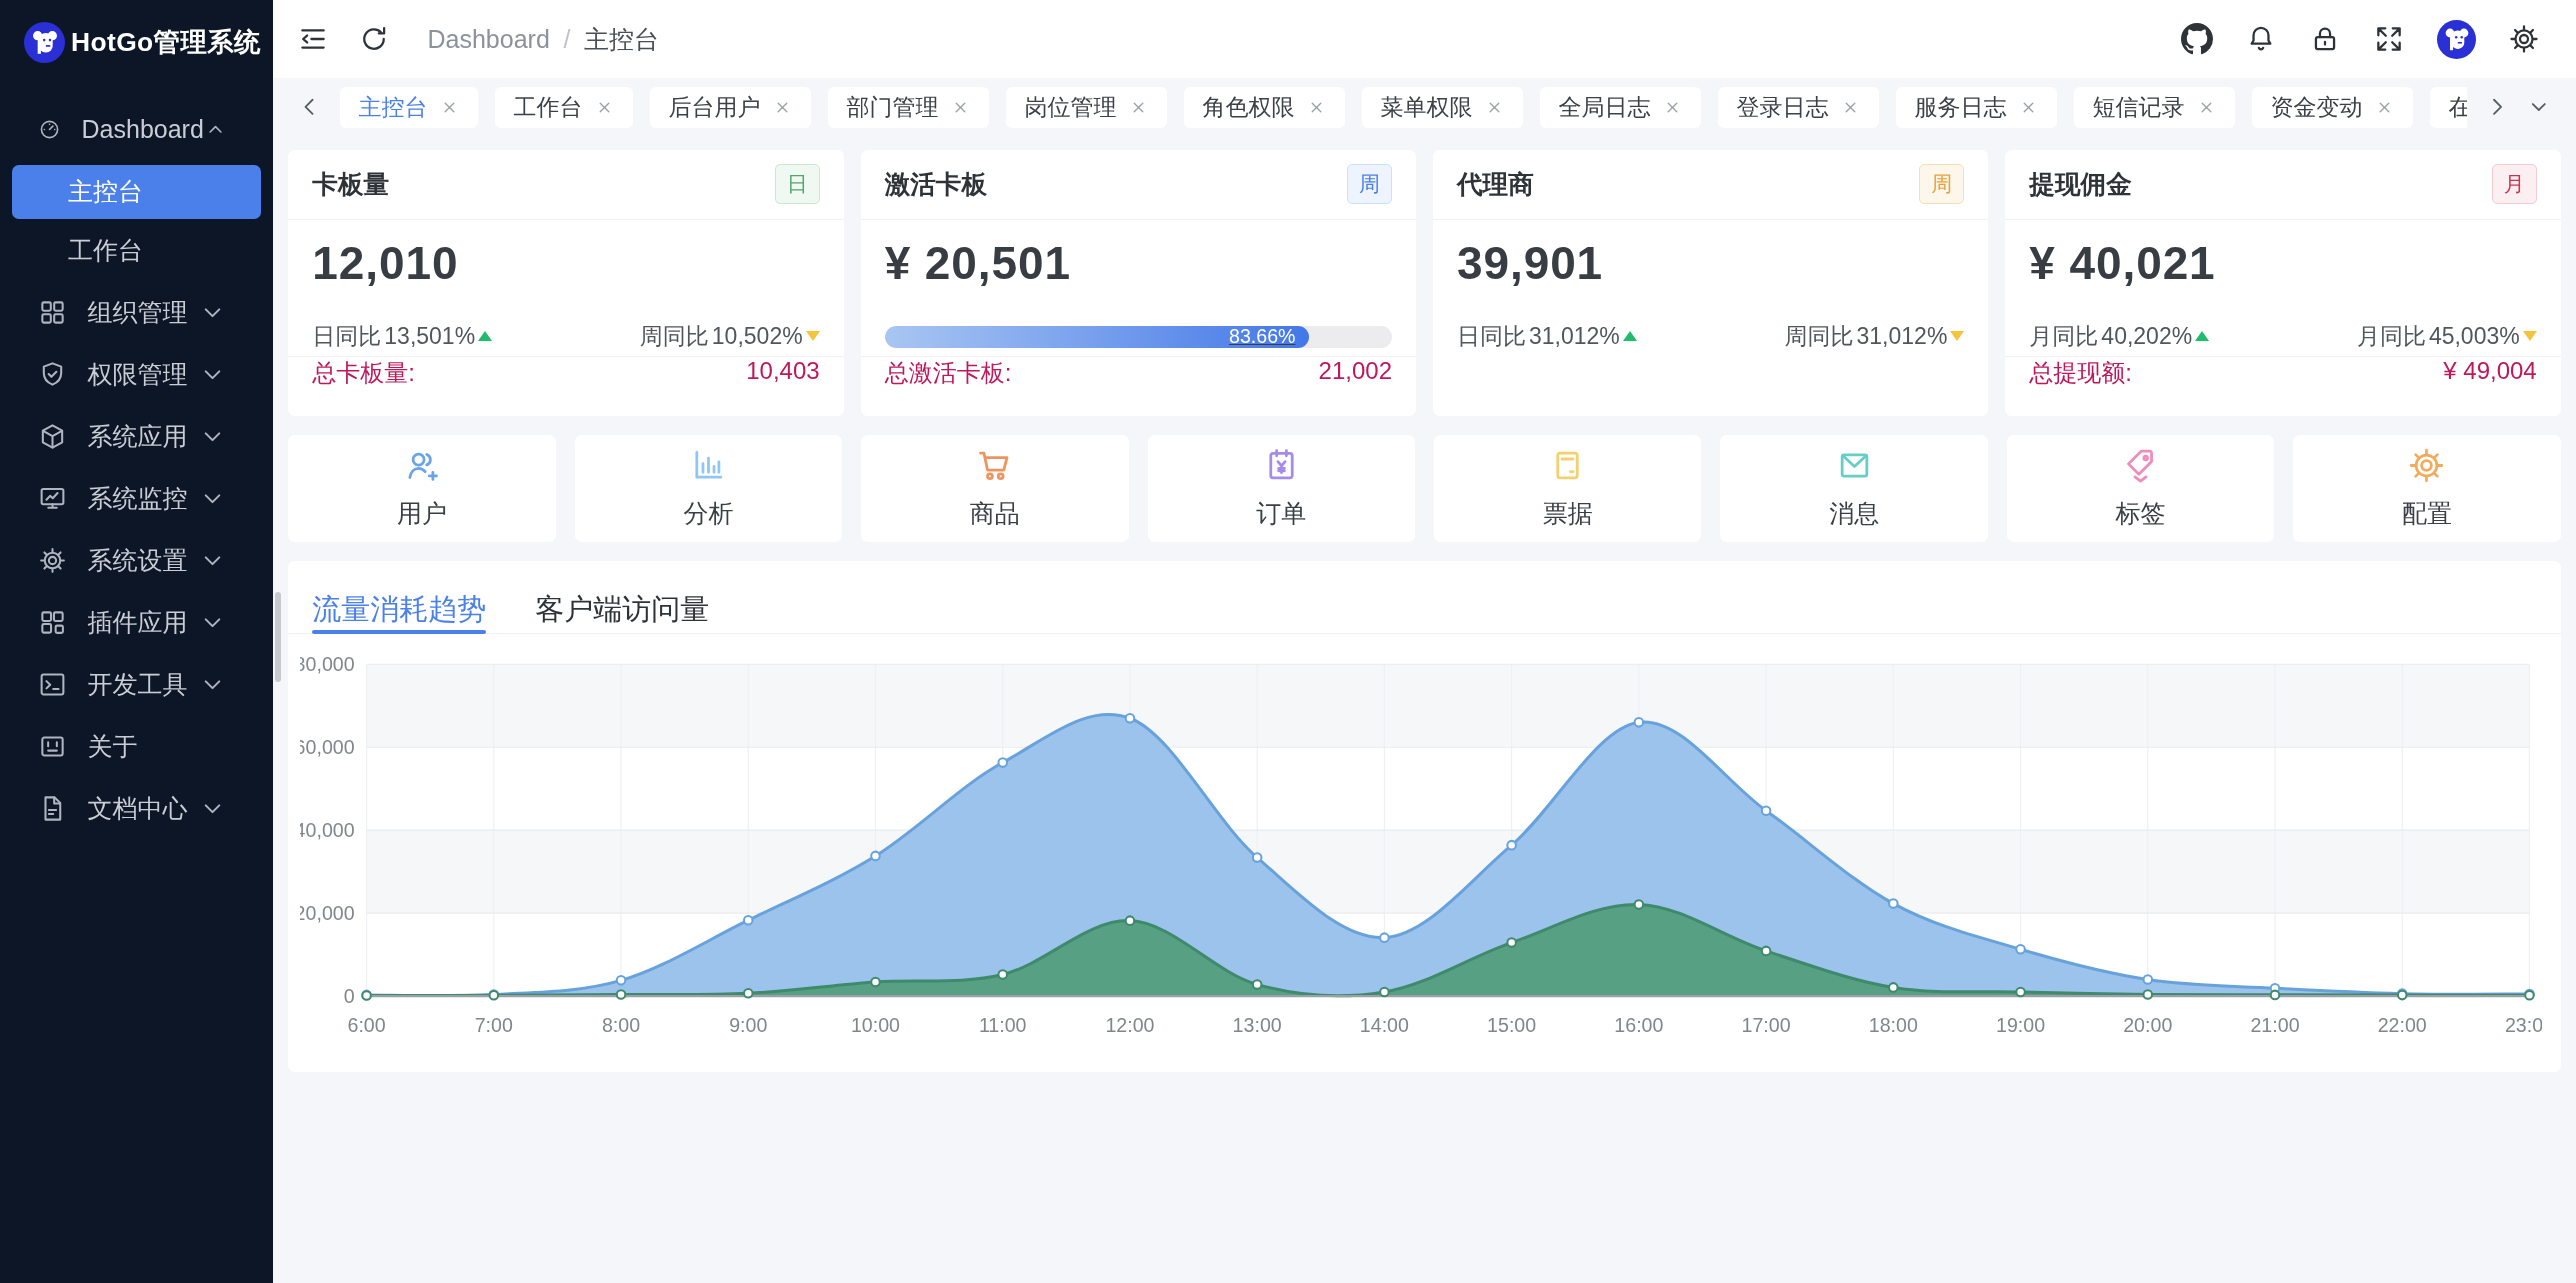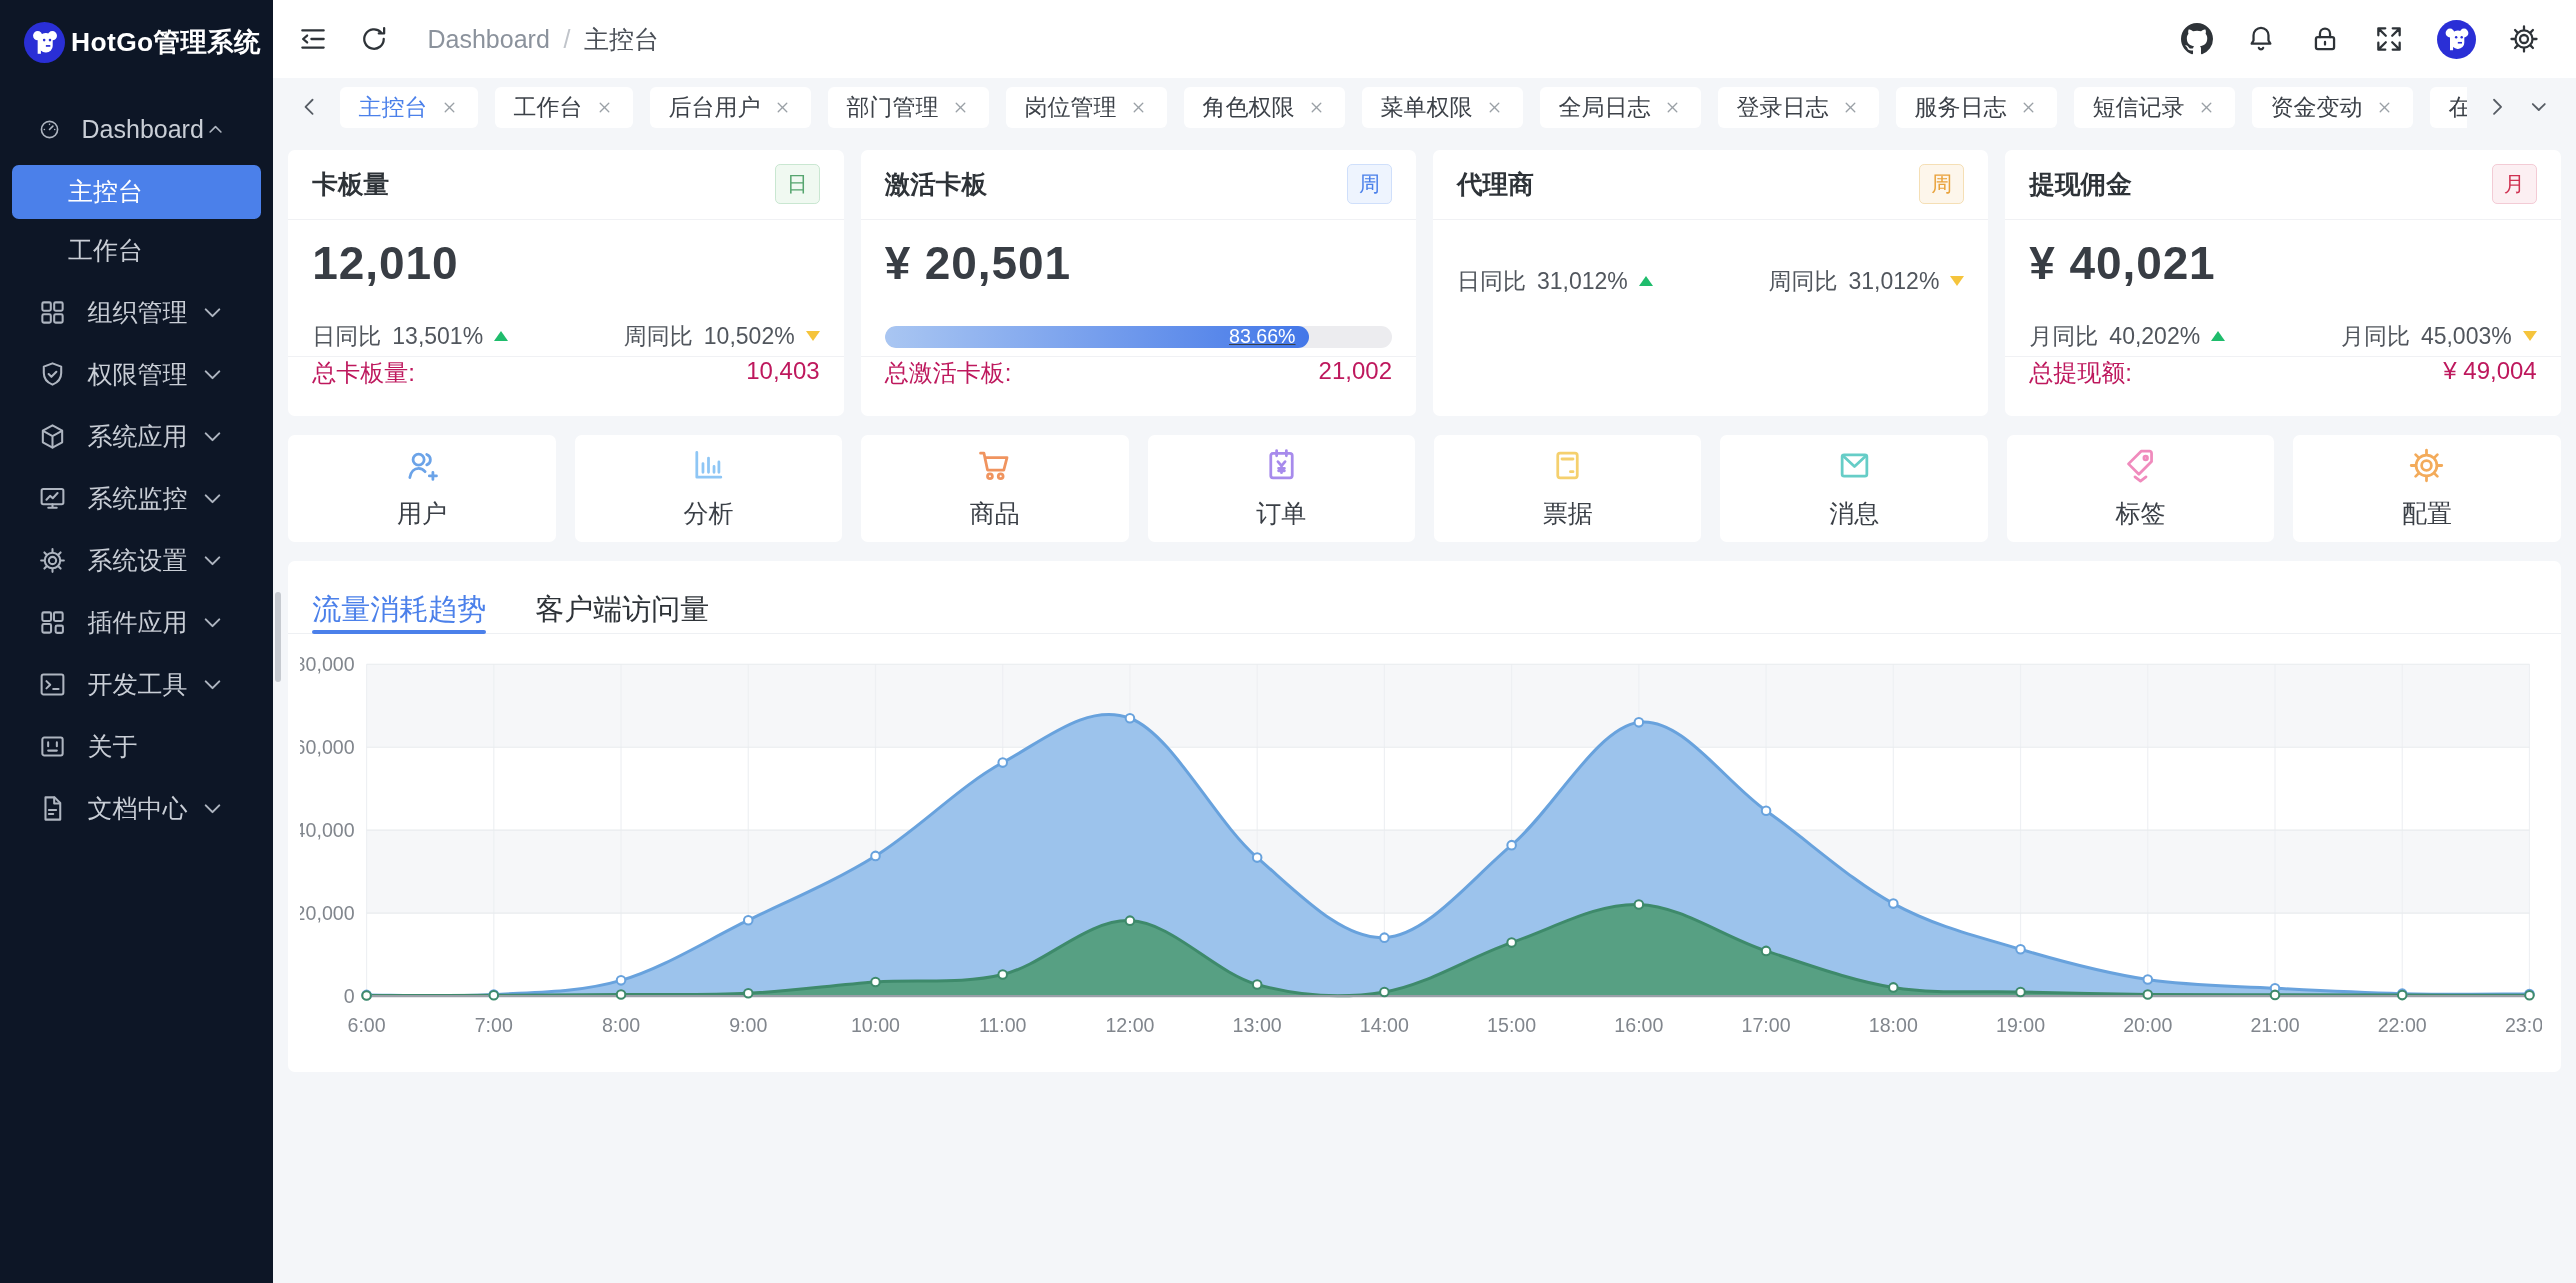--- a/index.html
+++ b/index.html
@@ -52,21 +52,21 @@
   .sc-head{height:70px;flex-shrink:0;display:flex;align-items:center;justify-content:space-between;padding:0 24px;border-bottom:1.3px solid #f0f1f4}
   .sc-title{font-size:25.6px;font-weight:600;color:#2e3338}
   .badge{font-size:21px;padding:5.1px 11px;border-radius:5.1px;border:1.3px solid}
   .badge-green{color:#56a56f;background:#f0f9f1;border-color:#c9e7d1}
   .badge-blue{color:#4b80ea;background:#eef4fe;border-color:#cfdffb}
   .badge-orange{color:#e9a23b;background:#fdf6eb;border-color:#f5dfb5}
   .badge-red{color:#cf3050;background:#fceff2;border-color:#f3cbd5}
   .sc-body{flex:1;padding:15.3px 24px 0}
   .sc-value{font-size:46px;font-weight:600;color:#383d44;letter-spacing:0.9px;margin-top:1px}
   .sc-metrics{display:flex;justify-content:space-between;font-size:23px;color:#51565d;margin-top:31px}
-  .metric{display:flex;align-items:center;gap:11px}
+  .metric{display:flex;align-items:center;gap:3px}
   .tri{width:0;height:0;border-left:7.7px solid transparent;border-right:7.7px solid transparent;display:inline-block}
   .tri.up{border-bottom:10.2px solid #1fbc6c}
   .tri.down{border-top:10.2px solid #f5c43c}
   .progress{height:22px;background:#ececef;border-radius:11px;margin-top:36px;overflow:hidden}
   .progress-fill{height:100%;border-radius:11px;background:linear-gradient(90deg,#a9c6f2,#4377e8);display:flex;align-items:center;justify-content:flex-end;padding-right:13.6px}
   .progress-label{color:#fff;font-size:19.6px}
   .sc-foot{height:60px;flex-shrink:0;border-top:1.3px solid #f0f1f4;display:flex;align-items:flex-start;justify-content:space-between;padding:0 24px;font-size:24px;color:#be185d}
 
   .shortcuts{display:grid;grid-template-columns:repeat(8,1fr);gap:19px;margin-bottom:19px}
   .shortcut{background:#fff;border-radius:6.8px;height:107px;display:flex;flex-direction:column;align-items:center;justify-content:center;gap:12px;cursor:pointer}
@@ -462,20 +462,21 @@
               <span>总激活卡板:</span>
               <span>21,002</span>
             </div>
           </div>
           <div class="stat-card">
             <div class="sc-head">
               <span class="sc-title">代理商</span>
               <span class="badge badge-orange">周</span>
             </div>
             <div class="sc-body">
+              <div class="sc-value">39,901</div>
               <div class="sc-metrics">
                 <span class="metric">
                   <span>日同比</span>
                   <span>31,012%</span>
                   <i class="tri up"></i>
                 </span>
                 <span class="metric">
                   <span>周同比</span>
                   <span>31,012%</span>
                   <i class="tri down"></i>

